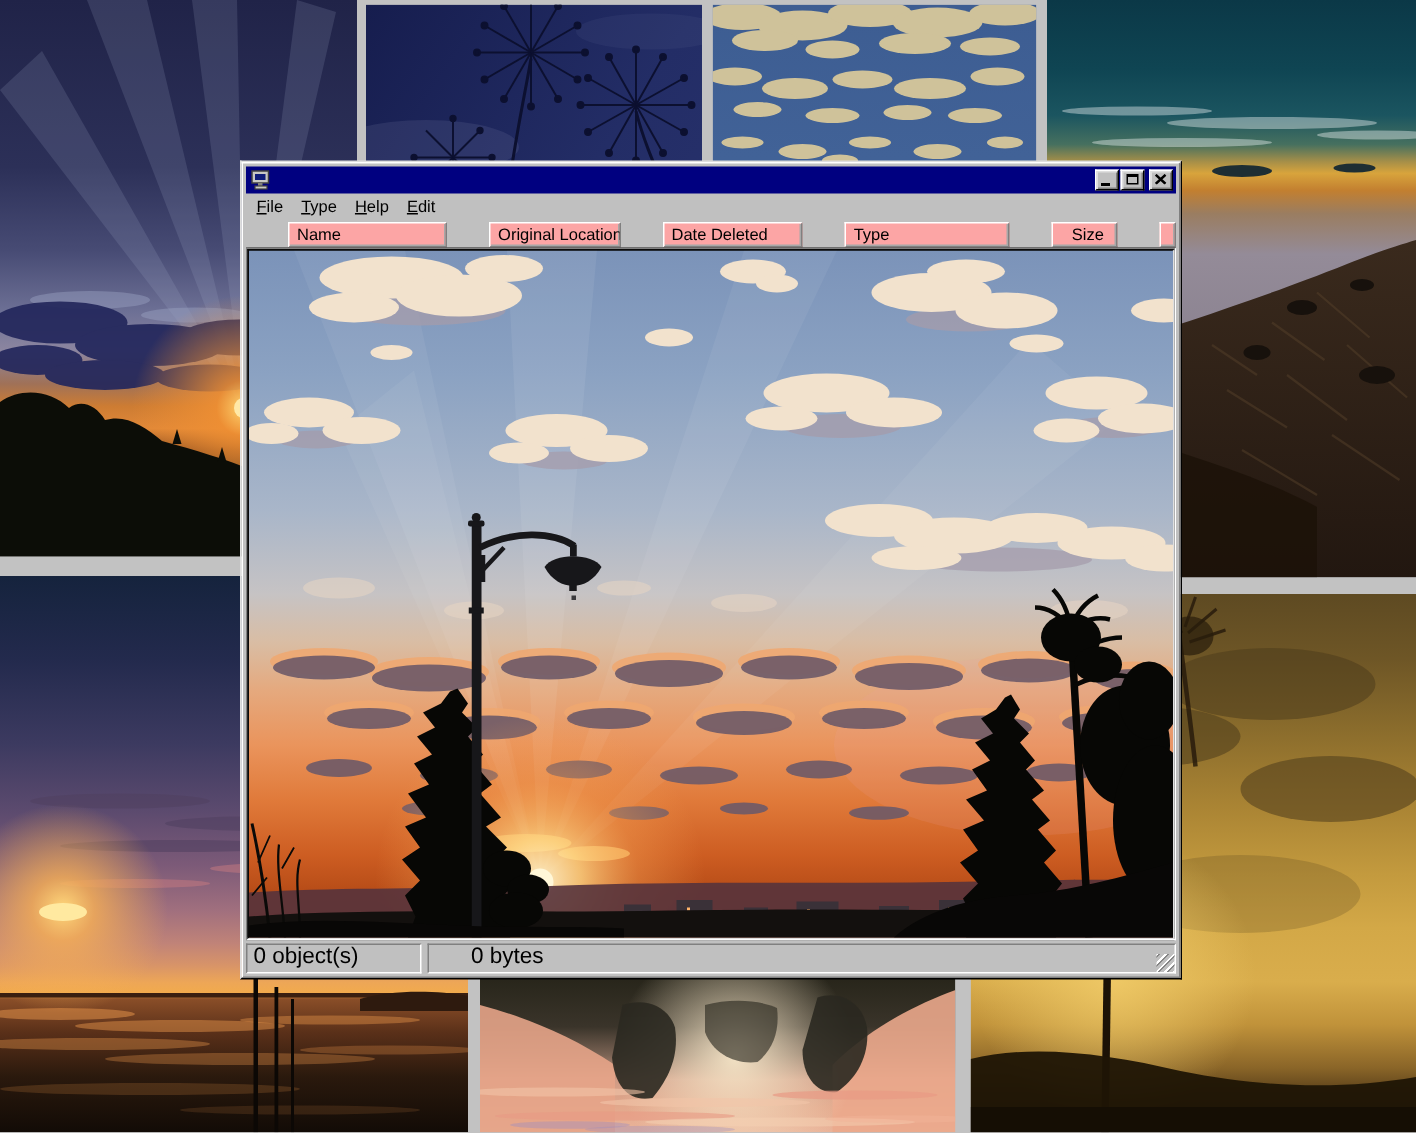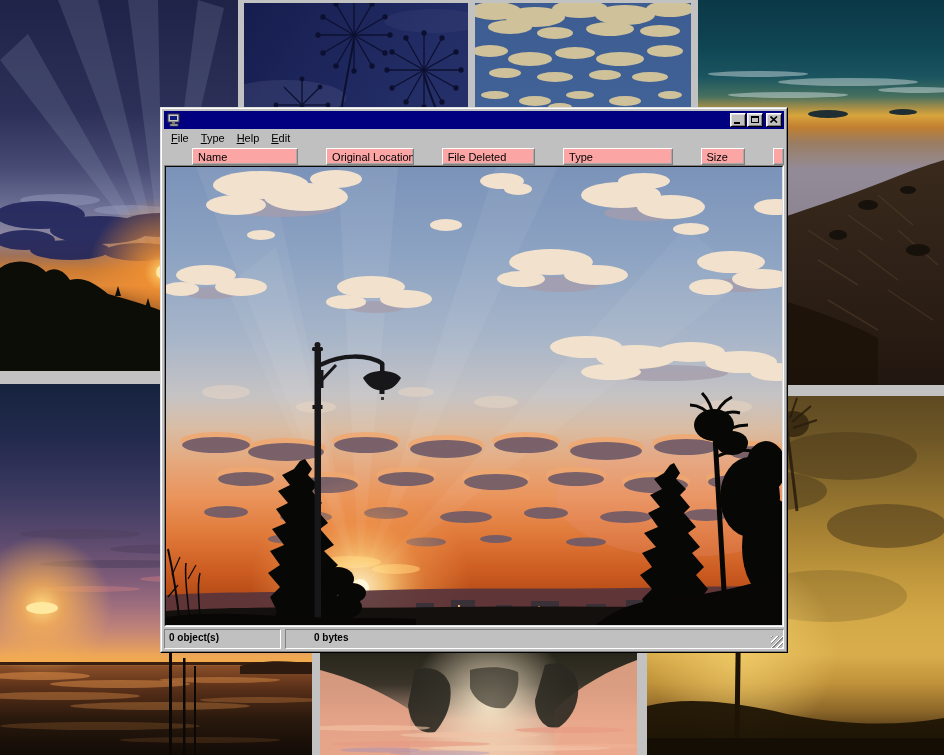--- a/index.html
+++ b/index.html
@@ -48,42 +48,42 @@
   .menu-item::first-letter{text-decoration:underline;}
 
   .headerrow{height:17px;display:flex;flex:0 0 auto;}
   .hcell{
     box-sizing:border-box;height:17px;background:#fca5a5;
     border:1px solid;border-color:#ffffff #808080 #808080 #ffffff;
     box-shadow:inset -1px -1px 0 #a8a8a8;
     font-size:11px;line-height:14px;padding:1px 4px 0 5px;color:#000;
     overflow:hidden;white-space:nowrap;margin-left:28px;
   }
-  .hcell.right{padding-right:8px;}
+  .hcell.right{text-align:right;padding-right:8px;}
   .hcell.last{flex:1 1 auto;}
 
   .client{
     flex:1 1 auto;position:relative;
     border:1px solid;border-color:#808080 #ffffff #ffffff #808080;
     box-sizing:border-box;background:#000;
   }
   .client-inner{
     position:absolute;inset:0;
     border:1px solid;border-color:#0a0a0a #dfdfdf #dfdfdf #0a0a0a;
   }
   .client-inner svg{width:100%;height:100%;display:block;}
 
   .statusbar{
     height:20px;flex:0 0 auto;display:flex;align-items:stretch;
     padding-top:2px;position:relative;
   }
   .spanel{
     box-sizing:border-box;border:1px solid;border-color:#808080 #ffffff #ffffff #808080;
-    font-size:10px;line-height:16px;padding:0 4px;color:#000;
-    overflow:hidden;white-space:nowrap;font-weight:bold;
+    font-size:15px;line-height:16px;padding:0 4px;color:#000;
+    overflow:hidden;white-space:nowrap;
   }
   .spanel.one{width:117px;margin-right:4px;flex:0 0 auto;}
   .spanel.two{flex:1 1 auto;margin-right:0px;padding-left:28px;}
   .grip{
     position:absolute;right:1px;bottom:1px;width:12px;height:12px;
     background:
       linear-gradient(135deg, transparent 0 50%, transparent 50%),
       repeating-linear-gradient(135deg,#ffffff 0 1px,#868686 1px 2px,transparent 2px 4px);
   }
 </style>
@@ -502,21 +502,21 @@
     <div class="menubar">
       <span class="menu-item">File</span>
       <span class="menu-item">Type</span>
       <span class="menu-item">Help</span>
       <span class="menu-item">Edit</span>
     </div>
 
     <div class="headerrow">
       <div class="hcell" style="width:124px">Name</div>
       <div class="hcell" style="width:102px">Original Location</div>
-      <div class="hcell" style="width:109px">File Deleted</div>
+      <div class="hcell" style="width:109px">Date Deleted</div>
       <div class="hcell" style="width:128px">Type</div>
       <div class="hcell right" style="width:50px">Size</div>
       <div class="hcell last"></div>
     </div>
 
     <div class="client">
       <div class="client-inner">
 
         <svg viewBox="0 0 616 458" preserveAspectRatio="none">
           <defs>

